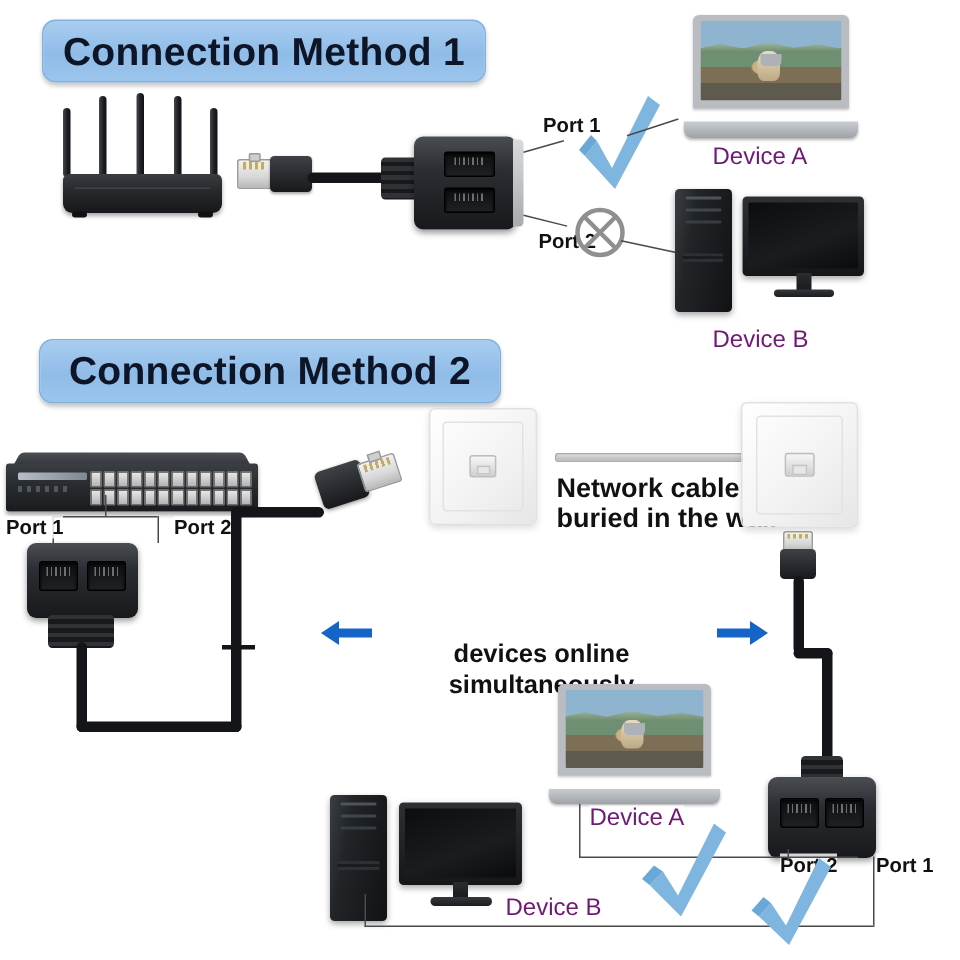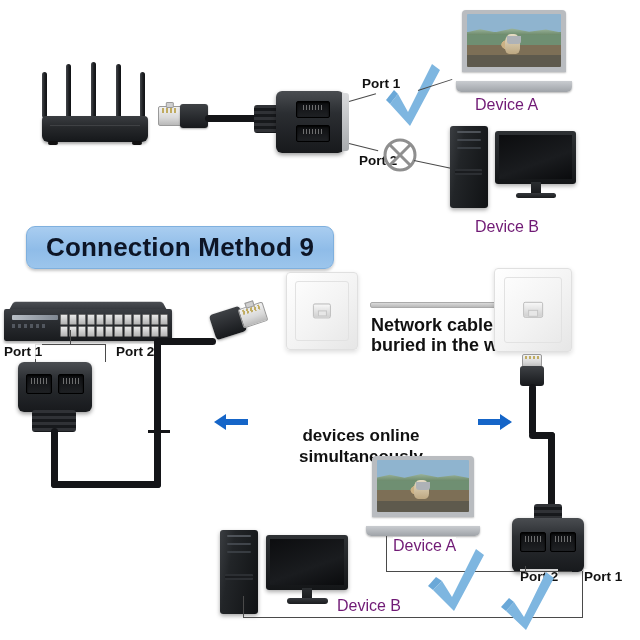--- a/index.html
+++ b/index.html
@@ -284,20 +284,21 @@
   
   .leader { position:absolute; background:#4a4a4a; }
   .leader-h { height:1px; }
   .leader-v { width:1px; }
 </style>
 </head>
 <body>
 
 <div id="page">
 
+  <div class="banner" id="banner1">Connection Method 1</div>
 
   <div class="art" id="router">
     <div class="r-ant" style="left:6px;  height:46px;"></div>
     <div class="r-ant" style="left:30px; height:54px;"></div>
     <div class="r-ant" style="left:55px; height:56px;"></div>
     <div class="r-ant" style="left:80px; height:54px;"></div>
     <div class="r-ant" style="left:104px;height:46px;"></div>
     <div class="r-body"></div>
     <div class="r-foot" style="left:12px;"></div>
     <div class="r-foot" style="right:12px;"></div>
@@ -359,21 +360,21 @@
     <div class="pc-tower"></div>
     <div class="pc-mon">
         <div class="pc-mon-screen"></div>
       </div>
     <div class="pc-stand"></div>
     <div class="pc-base"></div>
   </div>
   <div class="dev-label" id="devB-m1">Device B</div>
 
 
-  <div class="banner" id="banner2">Connection Method 9</div>
+  <div class="banner" id="banner2">Connection Method 2</div>
 
   <div class="art" id="switch">
     <div class="sw-top"></div>
     <div class="sw-face">
       <div class="sw-brand"></div>
       <div class="sw-leds"></div>
       <div class="sw-ports">
         <div class="sw-port"></div>
           <div class="sw-port"></div>
           <div class="sw-port"></div>

